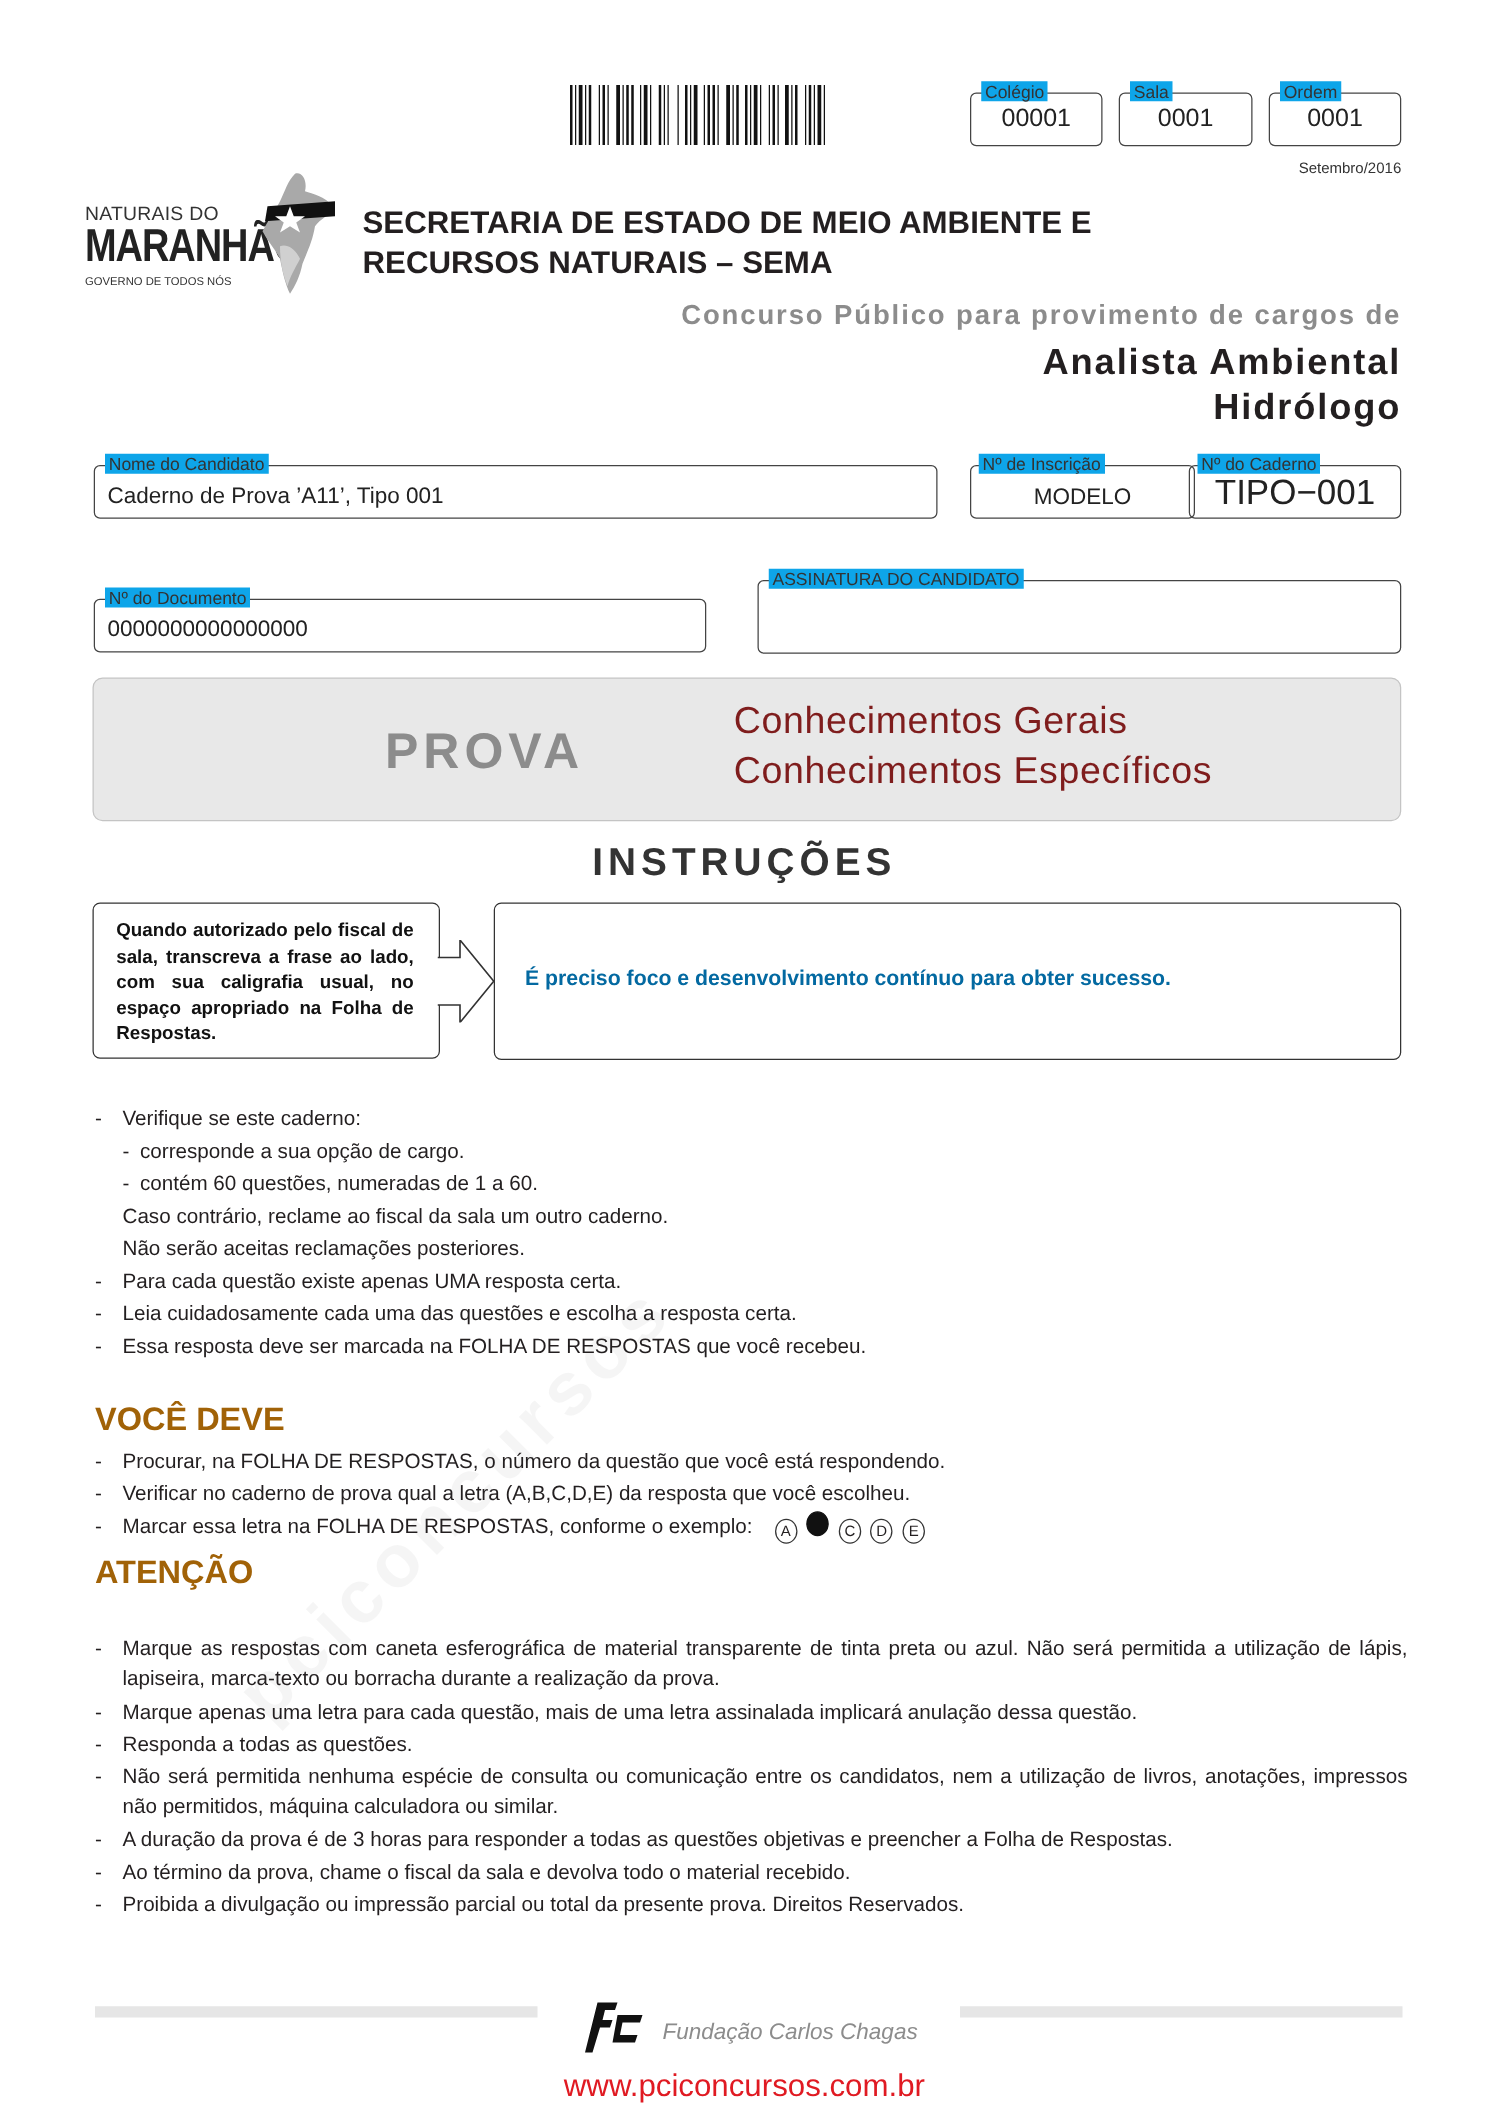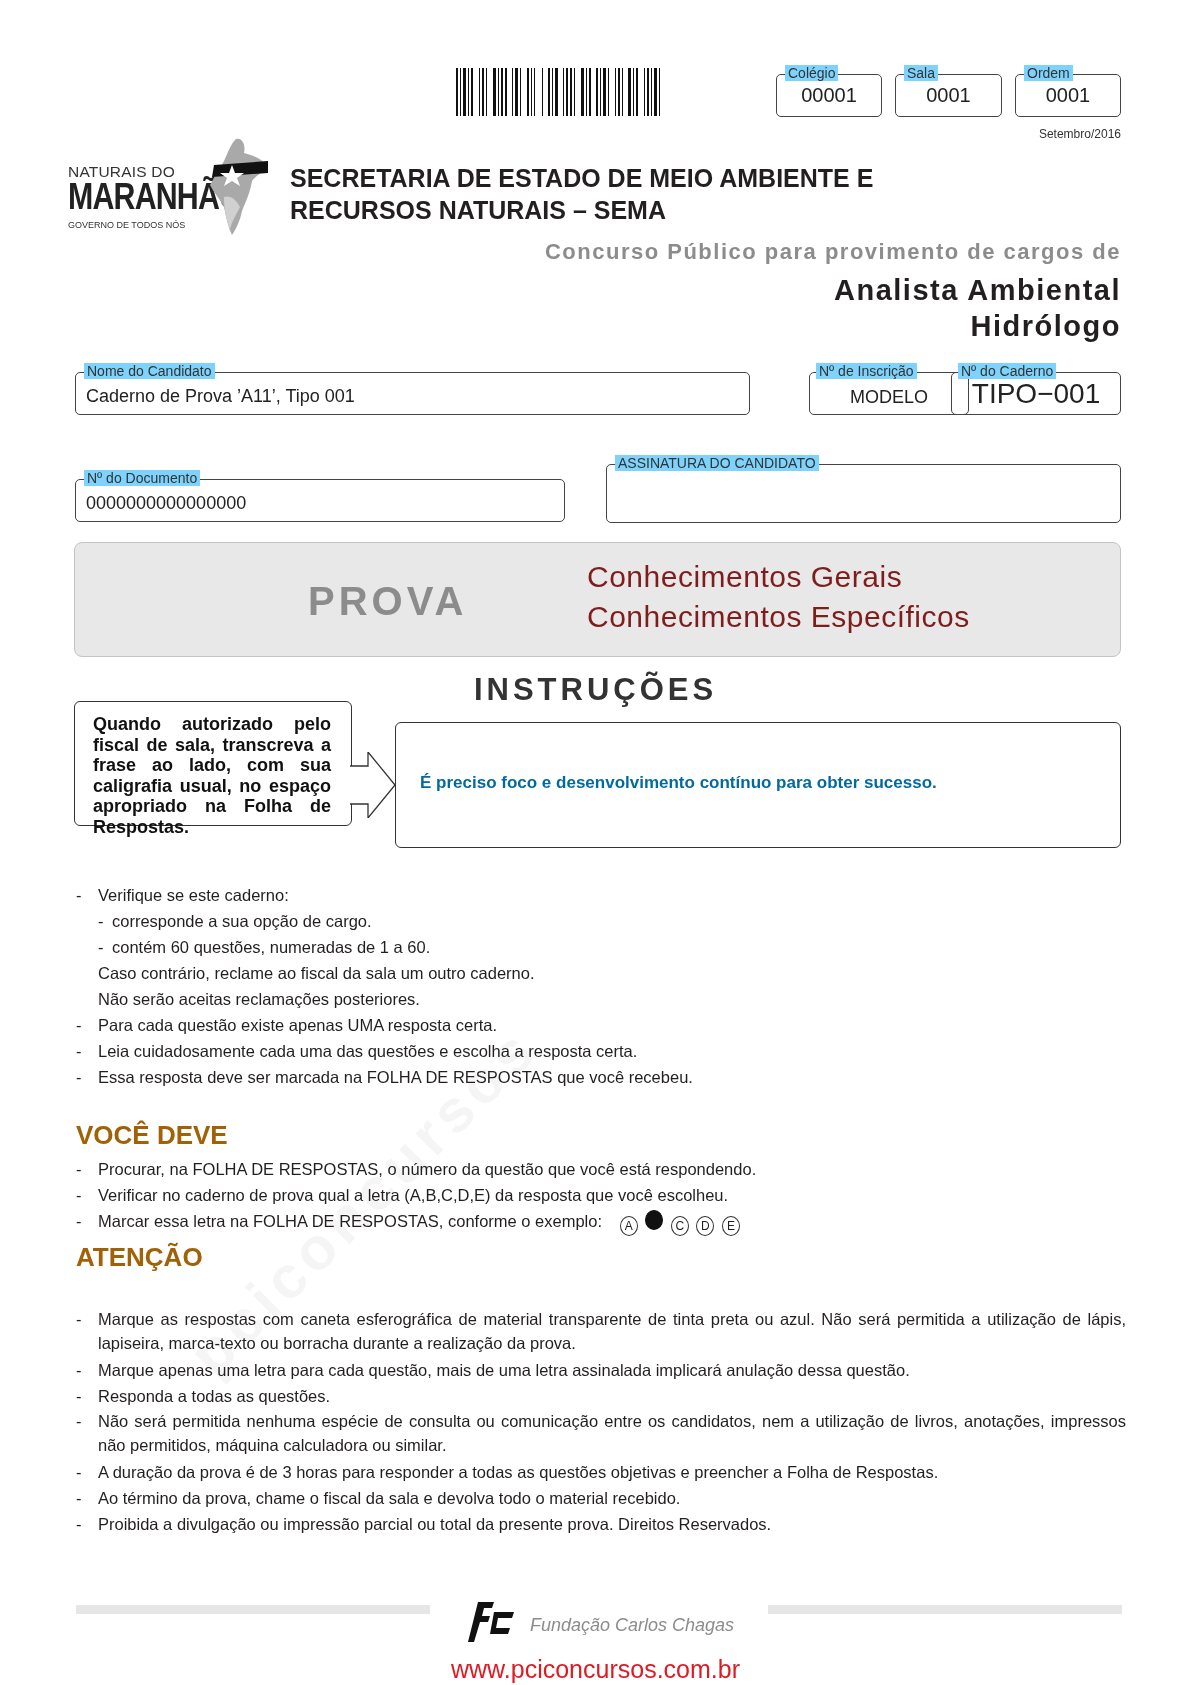--- a/index.html
+++ b/index.html
@@ -6,21 +6,21 @@
   html, body { width: 1191px; height: 1685px; background: #ffffff; overflow: hidden; }
   body { position: relative; font-family: "Liberation Sans", sans-serif; color: #231f20; }
   .abs { position: absolute; }
 
   
   .barcode { left: 456px; top: 68px; width: 272px; height: 48px; display: flex; align-items: stretch; }
   .barcode span { display: block; background: #111; margin-right: 2px; }
 
   
   .fbox { border: 1.3px solid #444; border-radius: 5px; }
-  .flabel { position: absolute; top: -10px; left: 8px; background: #7dd3fc; padding: 0 3px; font-size: 14px; color: #333; line-height: 16px; white-space: nowrap; }
+  .flabel { position: absolute; top: -10px; left: 8px; background: #0ea5e9; padding: 0 3px; font-size: 14px; color: #333; line-height: 16px; white-space: nowrap; }
   .fvalue { position: absolute; left: 0; right: 0; text-align: center; font-size: 20px; color: #222; }
 
   .date { right: 70px; top: 127px; font-size: 12px; color: #333; }
 
   
   .logo { left: 68px; top: 137px; width: 206px; height: 100px; }
   .logo-gov { position: absolute; left: 0; top: 26px; font-size: 15.5px; color: #333; letter-spacing: 0.2px; }
   .logo-mar { position: absolute; left: 0; top: 40px; font-size: 37px; font-weight: bold; color: #222; letter-spacing: -1px; transform: scaleX(0.82); transform-origin: left; line-height: 40px;}
   .logo-sub { position: absolute; left: 0; top: 83px; font-size: 9px; color: #333; }
   .logo-map { position: absolute; left: 138px; top: 0; width: 68px; height: 100px; }
@@ -30,21 +30,21 @@
   .concurso { right: 70px; top: 239px; font-size: 22px; font-weight: bold; color: #8c8c8c; letter-spacing: 1.5px; }
   .cargo { right: 70px; top: 272px; font-size: 29px; font-weight: bold; color: #231f20; letter-spacing: 1.5px; text-align: right; line-height: 36px; }
 
   
   .prova-band { left: 74px; top: 542px; width: 1047px; height: 115px; background: #e8e8e8; border: 1.3px solid #c4c4c4; border-radius: 8px; }
   .prova-word { position: absolute; left: 233px; top: 36px; font-size: 40px; font-weight: bold; color: #8c8c8c; letter-spacing: 4px; }
   .prova-subj { position: absolute; left: 512px; top: 14px; font-size: 30px; color: #7f1d1d; line-height: 40px; letter-spacing: 0.5px; }
 
   .instr-title { left: 0; width: 1191px; top: 672px; text-align: center; font-size: 31px; font-weight: bold; color: #333; letter-spacing: 4px; }
 
-  .note-box { left: 74px; top: 701px; width: 278px; height: 125px; border: 1.3px solid #333; border-radius: 6px; padding: 12px 20px 0 18px; font-size: 18px; font-weight: bold; line-height: 20.5px; text-align: justify; color: #111; }
+  .note-box { left: 74px; top: 722px; width: 278px; height: 125px; border: 1.3px solid #333; border-radius: 6px; padding: 12px 20px 0 18px; font-size: 15px; font-weight: bold; line-height: 20.5px; text-align: justify; color: #111; }
   .arrow { left: 350px; top: 752px; width: 46px; height: 66px; }
   .phrase-box { left: 395px; top: 722px; width: 726px; height: 126px; border: 1.3px solid #333; border-radius: 6px; }
   .phrase { position: absolute; left: 24px; top: 50px; font-size: 17px; color: #0369a1; white-space: nowrap; font-weight: bold; }
 
   ul.items { list-style: none; position: absolute; left: 76px; width: 1050px; }
   ul.items li { position: relative; padding-left: 22px; font-size: 16.5px; line-height: 26px; color: #231f20; }
   ul.items li .dash { position: absolute; left: 0; top: 0; }
   ul.items li.sub { padding-left: 36px; }
   ul.items li.sub .dash { left: 22px; }
   ul.items li.plain { padding-left: 22px; }
@@ -148,21 +148,21 @@
 <div class="abs concurso">Concurso Público para provimento de cargos de</div>
 <div class="abs cargo">
   <div>Analista Ambiental</div>
   <div>Hidrólogo</div>
 </div>
 
 <div class="abs fbox" style="left:75px;top:372px;width:675px;height:43px;">
   <span class="flabel">Nome do Candidato</span>
   <span class="abs" style="left:10px;top:13px;font-size:18px;color:#222;">Caderno de Prova ’A11’, Tipo 001</span>
 </div>
-<div class="abs fbox" style="left:776px;top:372px;width:160px;height:43px;margin-left:33px;">
+<div class="abs fbox" style="left:776px;top:372px;width:180px;height:43px;">
   <span class="flabel" style="left:6px;">Nº de Inscrição</span>
   <span class="fvalue" style="top:14px;font-size:18px;">MODELO</span>
 </div>
 <div class="abs fbox" style="left:951px;top:372px;width:170px;height:43px;">
   <span class="flabel" style="left:6px;">Nº do Caderno</span>
   <span class="fvalue" style="top:5px;font-size:28px;">TIPO−001</span>
 </div>
 
 <div class="abs fbox" style="left:75px;top:479px;width:490px;height:43px;">
   <span class="flabel">Nº do Documento</span>

